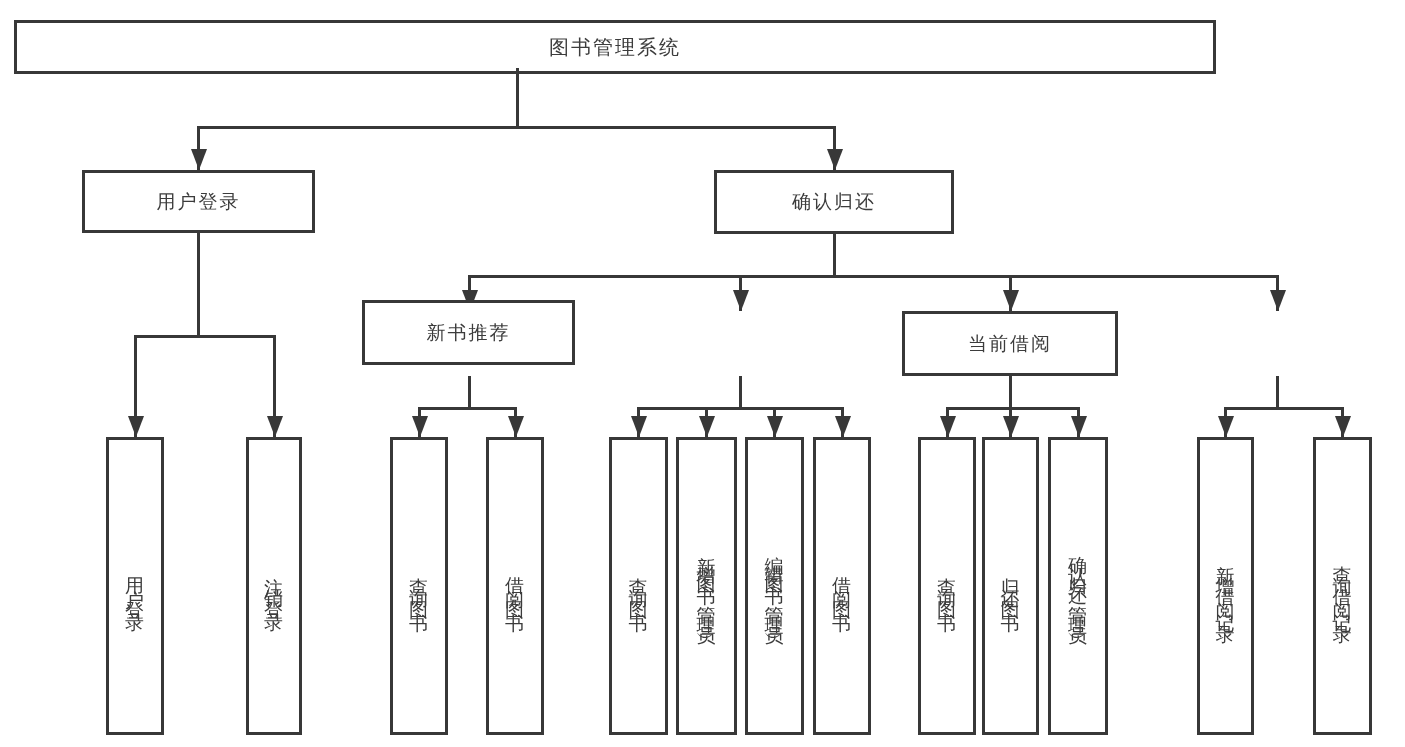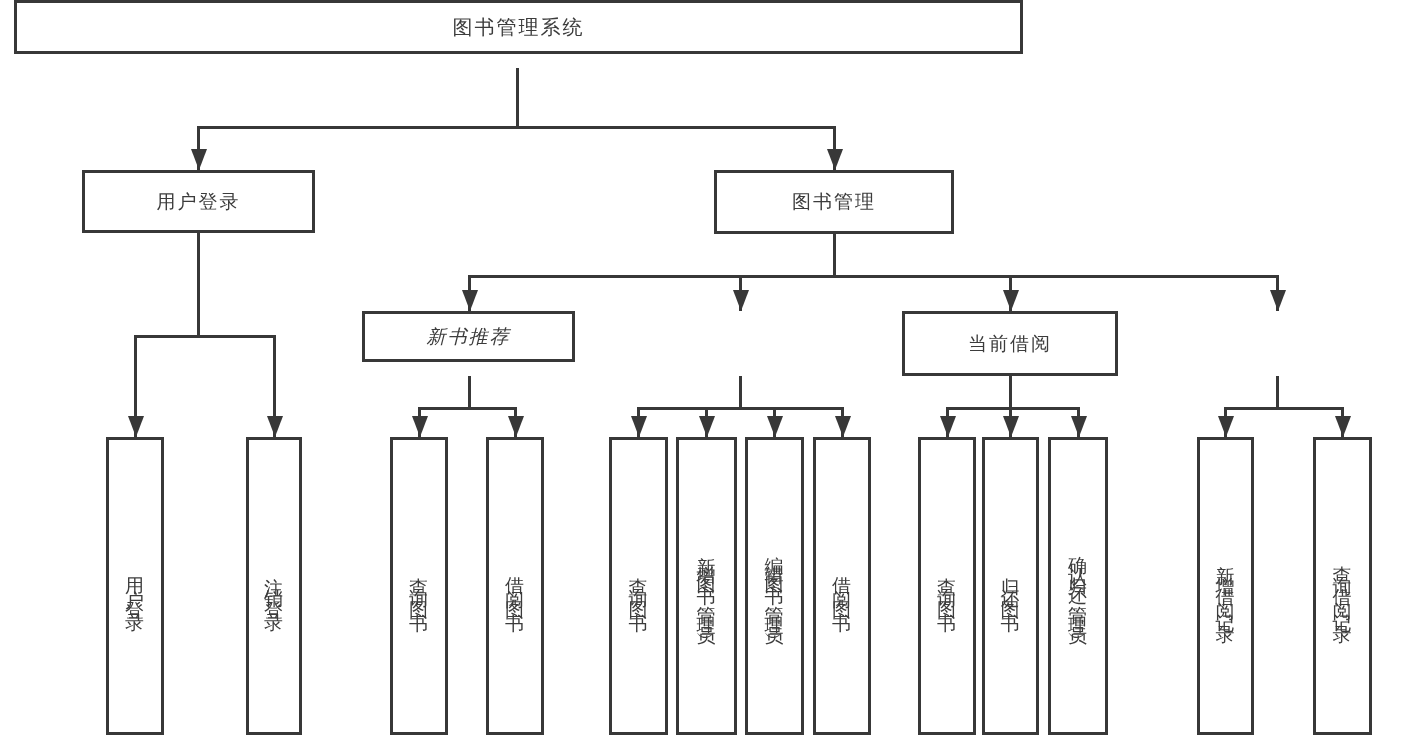--- a/index.html
+++ b/index.html
@@ -76,49 +76,49 @@
     text-shadow: 0 0 2px #ffffff, 1px 1px 1px #ffffff;
     white-space: nowrap;
     z-index: 10;
   }
 </style>
 </head>
 <body>
 
 <div class="canvas">
 
-  <div class="node root h" style="left:14px; top:0; width:1009px; height:54px;">
+  <div class="node root h" style="left:14px; top:20px; width:1202px; height:54px;">
     <span>图书管理系统</span>
   </div>
 
   <div class="vline" style="left:516px; top:68px; height:58px;"></div>
   <div class="hline" style="left:197px; top:126px; width:639px;"></div>
   <div class="arrow" style="left:197px; top:126px; height:44px;"></div>
   <div class="arrow" style="left:833px; top:126px; height:44px;"></div>
 
   <div class="node h" style="left:82px; top:170px; width:233px; height:63px;">
     <span>用户登录</span>
   </div>
   <div class="node h" style="left:714px; top:170px; width:240px; height:64px;">
-    <span>图书管理</span>
+    <span>确认归还</span>
   </div>
 
   <div class="vline" style="left:197px; top:233px; height:102px;"></div>
   <div class="hline" style="left:134px; top:335px; width:142px;"></div>
   <div class="arrow" style="left:134px; top:335px; height:102px;"></div>
   <div class="arrow" style="left:273px; top:335px; height:102px;"></div>
 
   <div class="vline" style="left:833px; top:234px; height:41px;"></div>
   <div class="hline" style="left:468px; top:275px; width:811px;"></div>
   <div class="arrow" style="left:468px; top:275px; height:36px;"></div>
   <div class="arrow" style="left:739px; top:275px; height:36px;"></div>
   <div class="arrow" style="left:1009px; top:275px; height:36px;"></div>
   <div class="arrow" style="left:1276px; top:275px; height:36px;"></div>
 
-  <div class="node h" style="left:362px; top:311px; width:213px; height:51px;font-style:italic;">
+  <div class="node h" style="left:362px; top:300px; width:213px; height:65px;">
     <span>新书推荐</span>
   </div>
   <div class="node h" style="left:902px; top:311px; width:216px; height:65px;">
     <span>当前借阅</span>
   </div>
 
   <div class="vline" style="left:468px; top:376px; height:31px;"></div>
   <div class="hline" style="left:418px; top:407px; width:99px;"></div>
   <div class="arrow" style="left:418px; top:407px; height:30px;"></div>
   <div class="arrow" style="left:514px; top:407px; height:30px;"></div>

